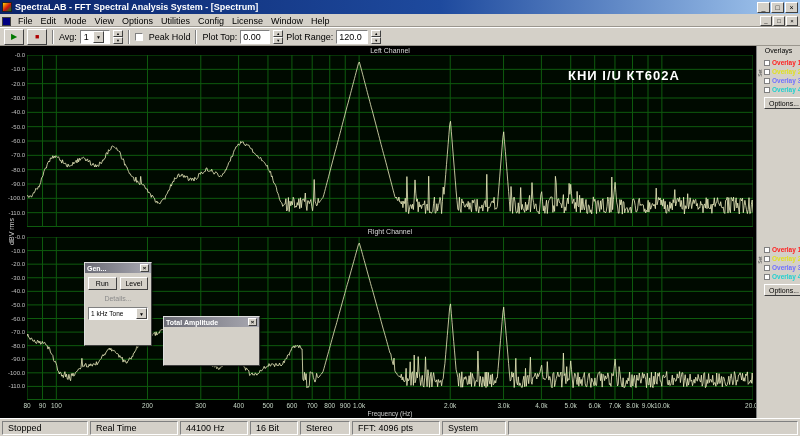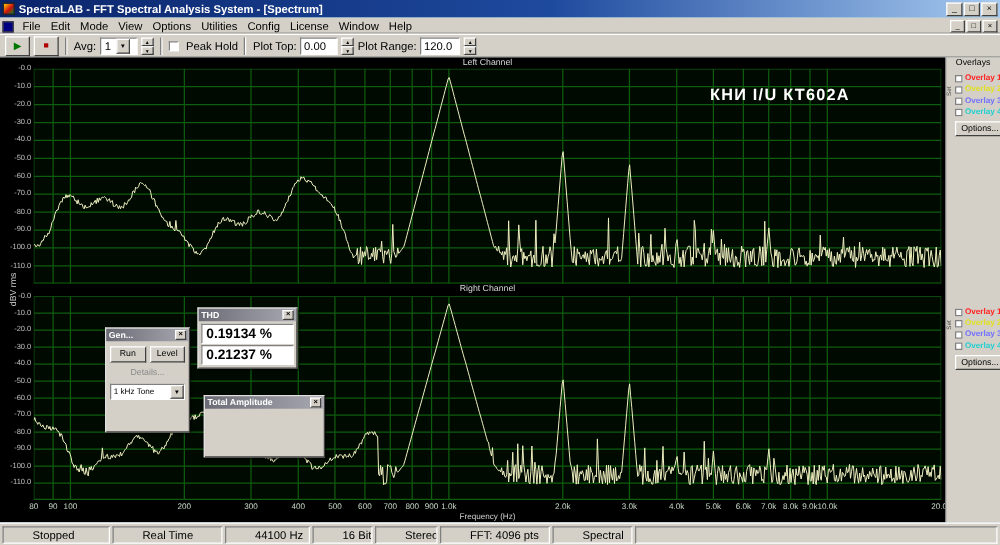--- a/index.html
+++ b/index.html
@@ -92,21 +92,21 @@
   .ovl-cb { width:6px; height:6px; background:#fff; border:1px solid #808080; flex:0 0 auto; }
   .ovl-lab { font-size:6.5px; white-space:nowrap; font-weight:bold; }
   .ovl-btn { display:block; width:40px; height:12px; margin-top:3px; font-size:7px;
     font-family:"Liberation Sans",sans-serif; background:#d4d0c8;
     border:1px solid; border-color:#fff #404040 #404040 #fff; }
   
   .statusbar { position:absolute; top:418px; left:0; width:800px; height:18px;
     background:#d4d0c8; border-top:1px solid #fff;
     display:flex; align-items:center; gap:2px; padding:0 2px; }
   .status-cell { height:14px; border:1px solid; border-color:#808080 #fff #fff #808080;
-    font-size:9px; line-height:12px; padding:0 23px; white-space:nowrap; overflow:hidden; }
+    font-size:9px; line-height:12px; padding:0 5px; white-space:nowrap; overflow:hidden; }
   .status-cell.fill { flex:1; }
   
   .dlg { position:absolute; background:#d4d0c8; z-index:20;
     border:1px solid; border-color:#dfdfdf #404040 #404040 #dfdfdf;
     box-shadow:1px 1px 2px rgba(0,0,0,.7); }
   .dlg-title { height:10px; background:linear-gradient(90deg,#6b6b75,#a9a9b2);
     color:#fff; font-size:7px; font-weight:bold; display:flex; align-items:center;
     padding:0 2px; white-space:nowrap; overflow:hidden; }
   .dlg-x { margin-left:auto; flex:0 0 auto; width:9px; height:8px; background:#d4d0c8; color:#000;
     border:1px solid; border-color:#fff #404040 #404040 #fff;
@@ -379,21 +379,21 @@
     </div>
   </div>
 
   <div class="statusbar">
       <div class="status-cell" style="width: 86px;">Stopped</div>
       <div class="status-cell" style="width: 88px;">Real Time</div>
       <div class="status-cell" style="width: 68px;">44100 Hz</div>
       <div class="status-cell" style="width: 48px;">16 Bit</div>
       <div class="status-cell" style="width: 50px;">Stereo</div>
       <div class="status-cell" style="width: 88px;">FFT: 4096 pts</div>
-      <div class="status-cell" style="width: 64px;">Spectral</div>
+      <div class="status-cell" style="width: 64px;">System</div>
       <div class="status-cell fill"></div>
     </div>
 
   <div class="dlg" id="dlg-gen">
     <div class="dlg-title">
       <span>Gen...</span>
       <span class="dlg-x">×</span>
     </div>
     <div class="gen-body">
       <div class="gen-btnrow">
@@ -401,30 +401,20 @@
         <button>Level</button>
       </div>
       <div class="gen-details">Details...</div>
       <div class="gen-combo">
         <span>1 kHz Tone</span>
         <span class="combo-arrow">▼</span>
       </div>
     </div>
   </div>
 
-  <div class="dlg" id="dlg-thd">
-    <div class="dlg-title">
-      <span>THD</span>
-      <span class="dlg-x">×</span>
-    </div>
-    <div class="val-body">
-      <div class="val thd-val">0.19134 %</div>
-      <div class="val thd-val">0.21237 %</div>
-    </div>
-  </div>
 
   <div class="dlg" id="dlg-amp">
     <div class="dlg-title">
       <span>Total Amplitude</span>
       <span class="dlg-x">×</span>
     </div>
     <div class="val-body">
     </div>
   </div>
 

